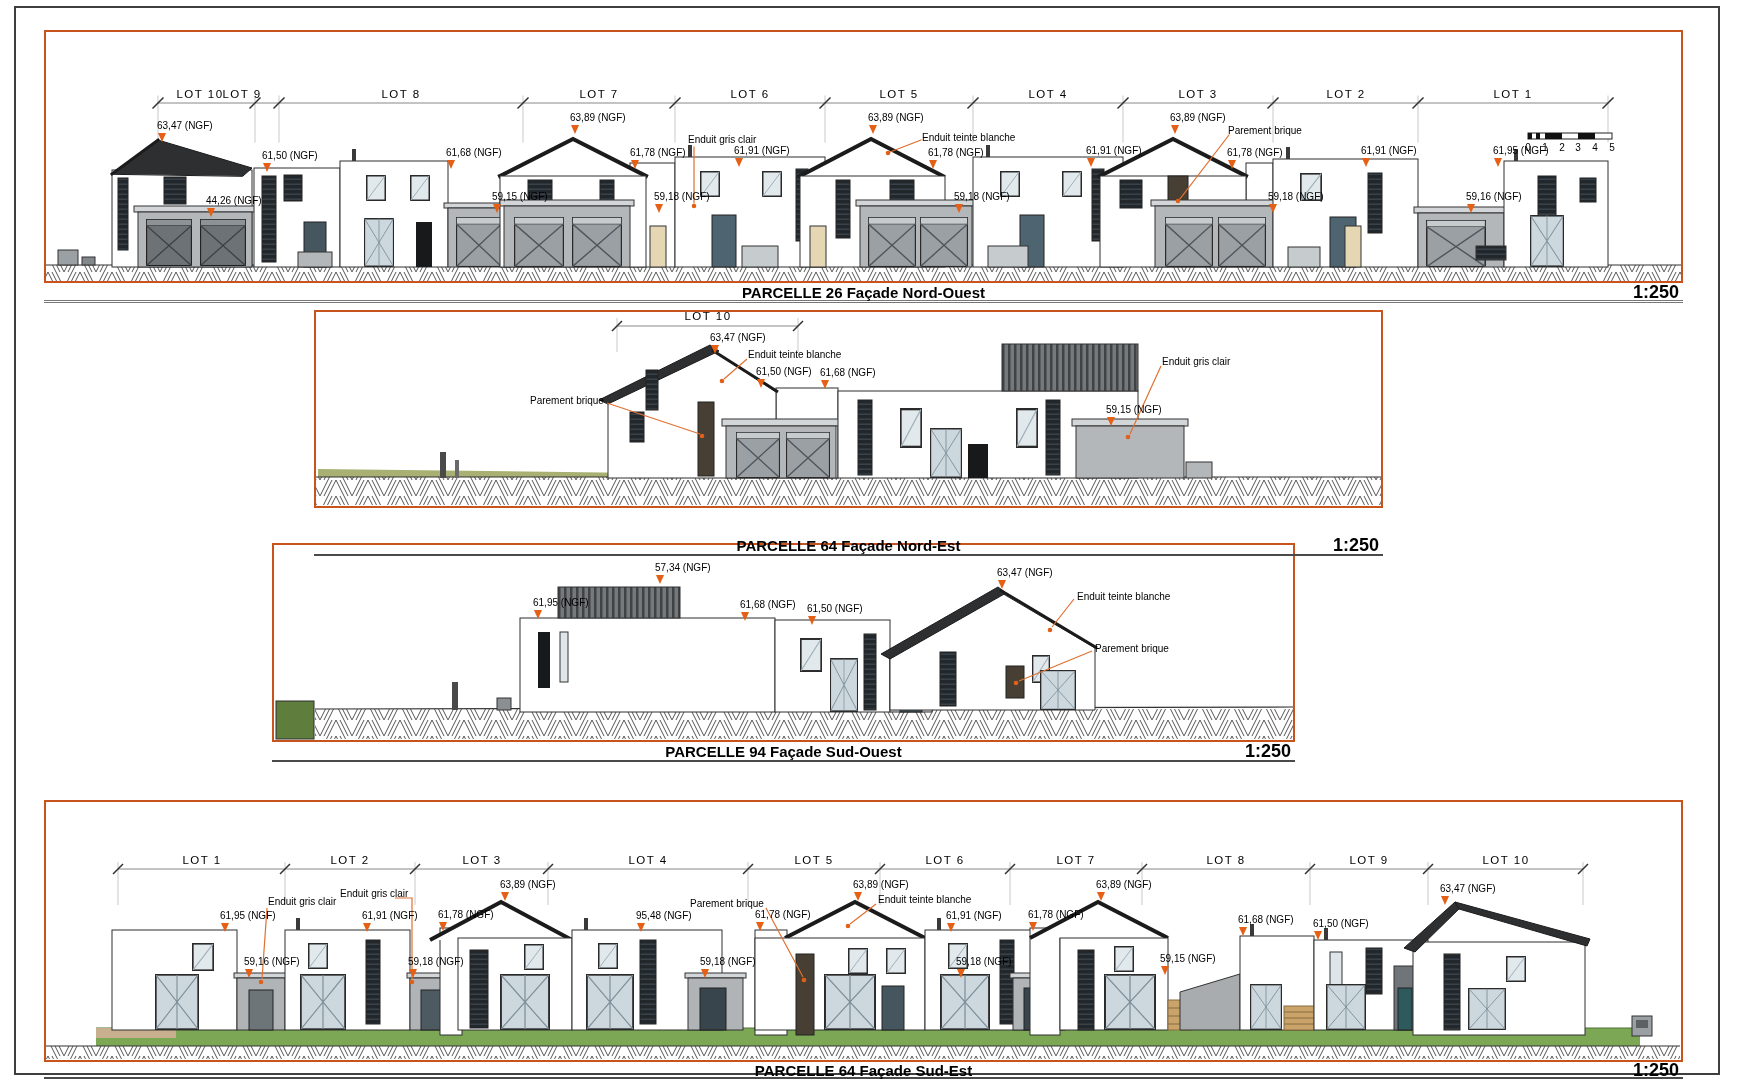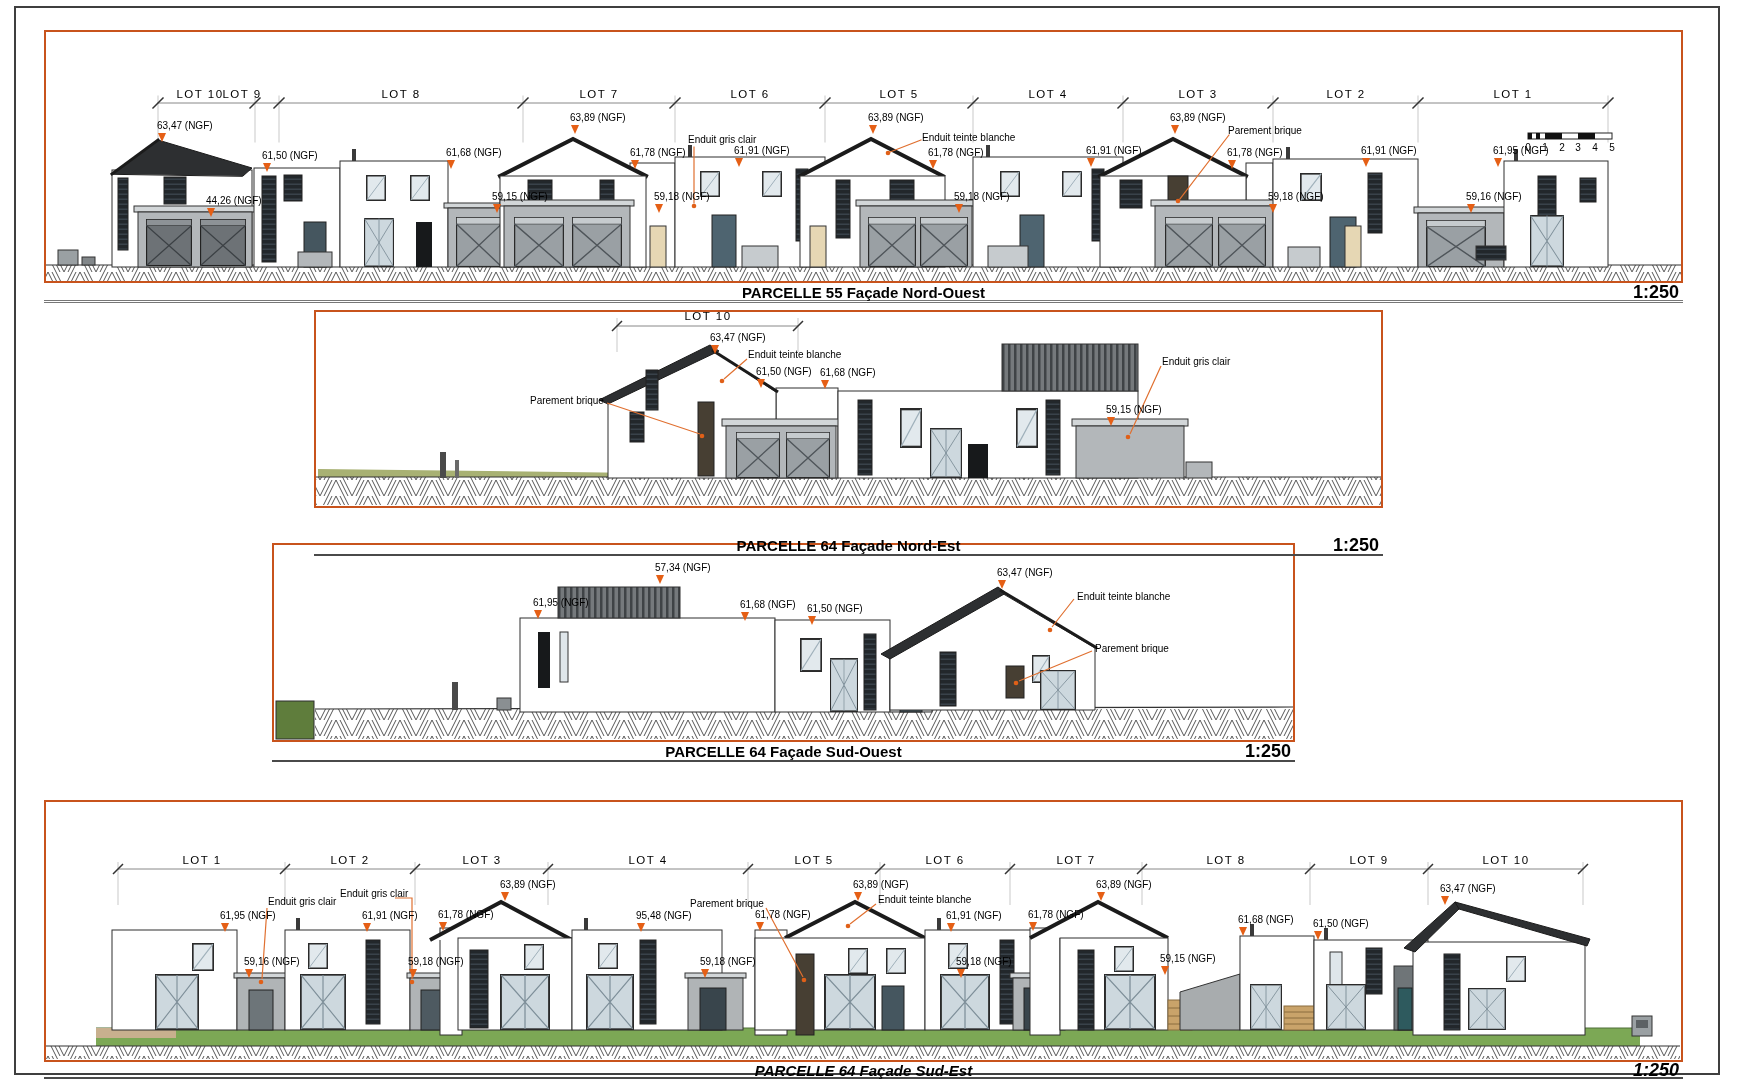--- a/index.html
+++ b/index.html
@@ -347,32 +347,32 @@
     </g>
   </svg>
 
   <div class="frame"></div>
   <div class="panel" style="left:44px;top:30px;width:1639px;height:253px;"></div>
   <div class="panel" style="left:314px;top:310px;width:1069px;height:198px;"></div>
   <div class="panel" style="left:272px;top:543px;width:1023px;height:199px;"></div>
   <div class="panel" style="left:44px;top:800px;width:1639px;height:262px;"></div>
 
   <div class="titlebar tb1" style="left:44px;top:284px;width:1639px;height:19px;position:absolute;">
-    <span class="ptitle">PARCELLE 55 Façade Nord-Ouest</span>
+    <span class="ptitle">PARCELLE 26 Façade Nord-Ouest</span>
     <span class="pscale">1:250</span>
   </div>
   <div class="titlebar tb2" style="left:314px;top:537px;width:1069px;height:19px;position:absolute;">
     <span class="ptitle">PARCELLE 64 Façade Nord-Est</span>
     <span class="pscale">1:250</span>
   </div>
   <div class="titlebar tb2" style="left:272px;top:743px;width:1023px;height:19px;position:absolute;">
-    <span class="ptitle">PARCELLE 64 Façade Sud-Ouest</span>
+    <span class="ptitle">PARCELLE 94 Façade Sud-Ouest</span>
     <span class="pscale">1:250</span>
   </div>
-  <div class="titlebar tb2" style="left:44px;top:1062px;width:1639px;height:17px;position:absolute;font-style:italic;">
+  <div class="titlebar tb2" style="left:44px;top:1062px;width:1639px;height:17px;position:absolute;">
     <span class="ptitle">PARCELLE 64 Façade Sud-Est</span>
     <span class="pscale">1:250</span>
   </div>
 
   <div class="lot" style="left:200px;top:88px;">LOT 10</div>
   <div class="lot" style="left:242px;top:88px;">LOT 9</div>
   <div class="lot" style="left:401px;top:88px;">LOT 8</div>
   <div class="lot" style="left:599px;top:88px;">LOT 7</div>
   <div class="lot" style="left:750px;top:88px;">LOT 6</div>
   <div class="lot" style="left:899px;top:88px;">LOT 5</div>

